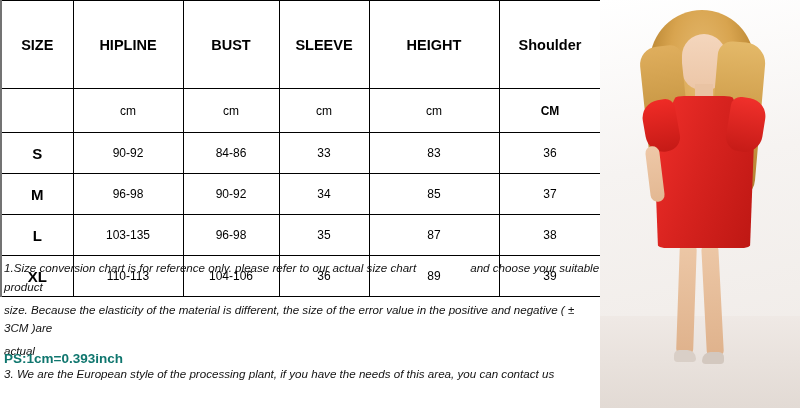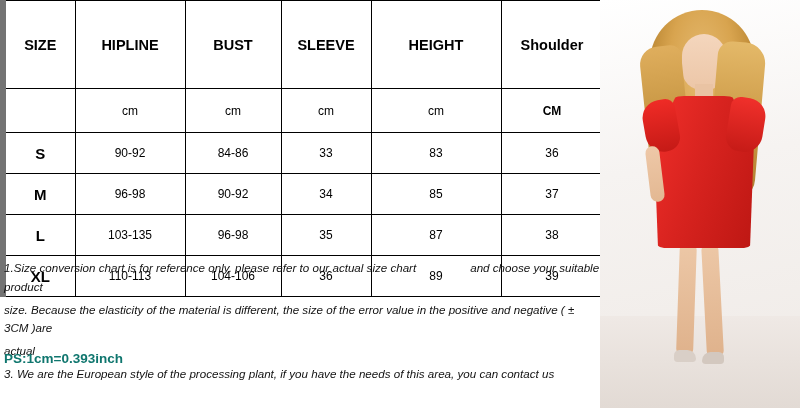--- a/index.html
+++ b/index.html
@@ -34,21 +34,21 @@
   .size-table td {
     border: 1px solid #000;
     border-top: none;
     border-left: none;
     text-align: center;
     vertical-align: middle;
     font-size: 13.5px;
     padding: 0;
   }
   .size-table tr td:first-child {
-    border-left: 6px solid #737373;
+    border-left: 2px solid #737373;
   }
   .size-table tr:first-child td {
     border-top: 1px solid #000;
   }
   .col-size   { width: 72px; }
   .col-hip    { width: 110px; }
   .col-bust   { width: 96px; }
   .col-sleeve { width: 90px; }
   .col-height { width: 130px; }
   .col-shoulder { width: 102px; }

